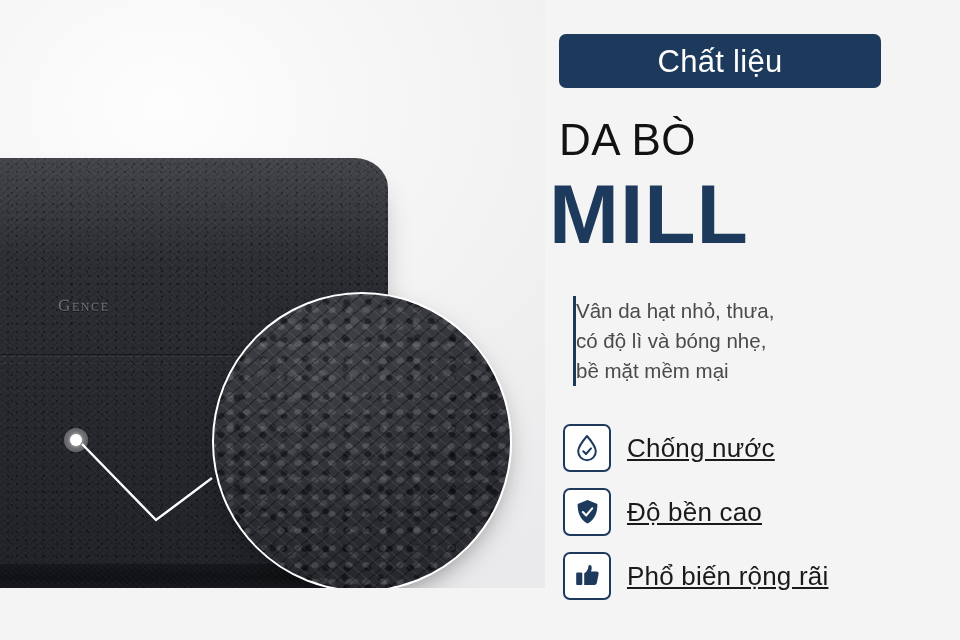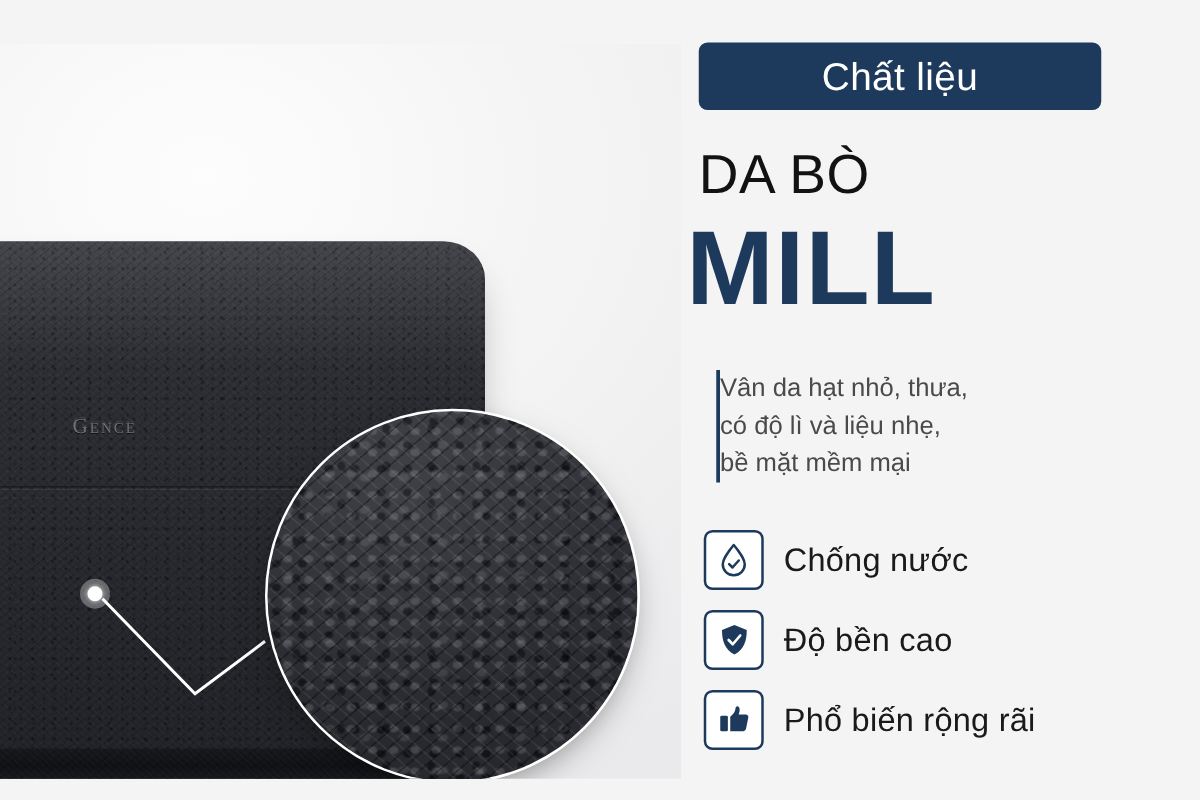--- a/index.html
+++ b/index.html
@@ -21,21 +21,20 @@
     overflow: hidden;
   }
 
   
   #photo-panel {
     position: absolute;
     left: 0; top: 0;
     width: 545px; height: 588px;
     background: #f5f5f6;
     overflow: hidden;
-    margin-top: 35px;
   }
   
   #photo-backdrop {
     position: absolute; inset: 0;
     background:
       radial-gradient(120% 90% at 30% 18%, #fdfdfd 0%, #f2f2f3 55%, #eaeaec 100%);
   }
 
   
   #bag {
@@ -255,20 +254,21 @@
     display: flex; align-items: center; justify-content: center;
     flex: 0 0 auto;
   }
   .feature-label {
     font-size: 26px;
     color: #1a1a1a;
     font-weight: 400;
     letter-spacing: 0.2px;
     line-height: 1;
     white-space: nowrap;
+    text-decoration: underline;
   }
 </style>
 </head>
 <body>
 
 <div id="stage">
 
   <div id="photo-panel">
     <div id="photo-backdrop"></div>
 
@@ -298,21 +298,21 @@
     <div id="headline-top">DA BÒ</div>
 
     <div id="badge">
       <span id="badge-label">Chất liệu</span>
     </div>
 
     <div id="headline-main">MILL</div>
 
     <div id="description">
       <p>Vân da hạt nhỏ, thưa,</p>
-      <p>có độ lì và liệu nhẹ,</p>
+      <p>có độ lì và bóng nhẹ,</p>
       <p>bề mặt mềm mại</p>
     </div>
 
     <div id="features">
 
       <div class="feature-row">
         <div class="feature-icon-box">
           <svg width="26" height="28" viewBox="0 0 26 28">
             <path d="M13 2 C13 2 4.2 12.2 4.2 17.4 A8.8 8.8 0 0 0 21.8 17.4 C21.8 12.2 13 2 13 2 Z" fill="none" stroke="#1d3a5c" stroke-width="2" stroke-linejoin="round"></path>
             <path d="M9.3 17.3 L12.0 20.0 L17.0 14.4" fill="none" stroke="#1d3a5c" stroke-width="2" stroke-linecap="round" stroke-linejoin="round"></path>

